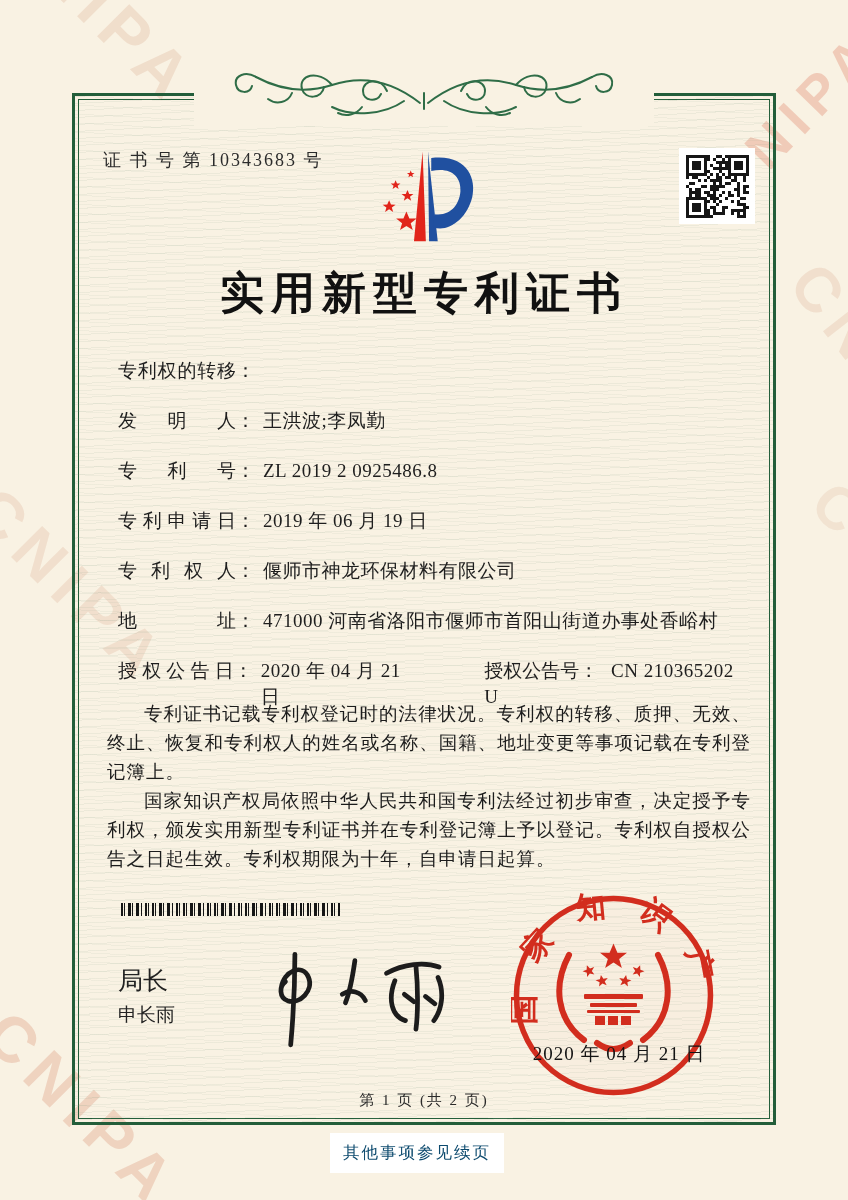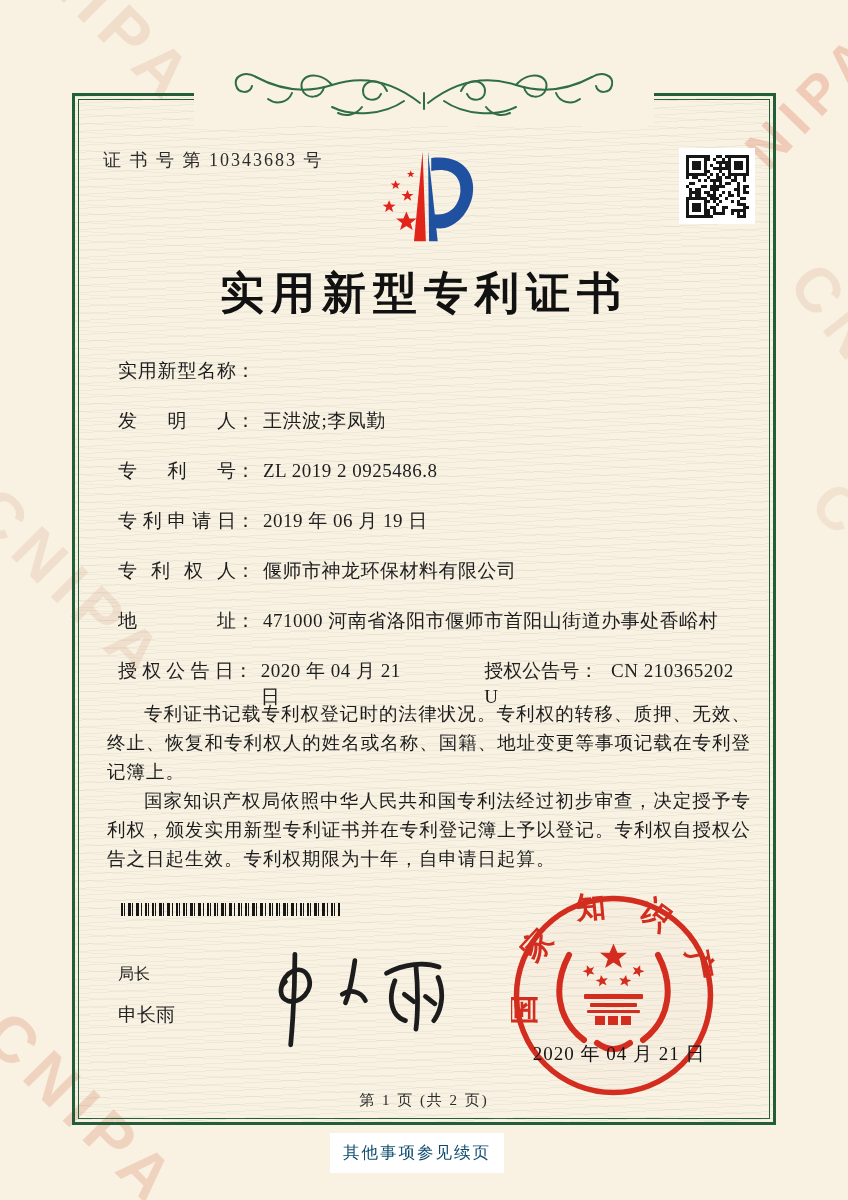--- a/index.html
+++ b/index.html
@@ -89,21 +89,21 @@
       #161616 3px 4px, transparent 4px 7px,
       #161616 7px 10px, transparent 10px 11px,
       #161616 11px 12px, transparent 12px 15px,
       #161616 15px 18px, transparent 18px 20px,
       #161616 20px 21px, transparent 21px 24px,
       #161616 24px 26px, transparent 26px 27px,
       #161616 27px 28px, transparent 28px 31px);
   }
 
   
-  .director-label { position:absolute; left:43px; top:868px; font-size:16px; }
+  .director-label { position:absolute; left:43px; top:868px; font-size:25px; }
   .director-name  { position:absolute; left:43px; top:906px; font-size:19px; }
   .signature { position:absolute; left:172px; top:852px; width:220px; height:100px; }
 
   
   .seal { position:absolute; left:436px; top:797px; width:205px; height:205px; }
   .seal-date {
     position:absolute; left:424px; top:945px; width:240px; text-align:center;
     font-size:19px; color:#141414; letter-spacing:1px; z-index:3;
   }
 
@@ -615,21 +615,21 @@
         <i class="d"></i>
         <i class="d"></i>
         <i></i>
       </div>
   </div>
 
   <div class="title">实用新型专利证书</div>
 
   <div class="fields">
     <div class="field-row">
-      <span class="flabel">实用新型名称</span>
+      <span class="flabel">专利权的转移</span>
         <span class="fcolon">：</span>
     </div>
     <div class="field-row">
       <span class="flabel">发明人</span>
         <span class="fcolon">：</span>
       <span class="fvalue">王洪波;李凤勤</span>
     </div>
     <div class="field-row">
       <span class="flabel">专利号</span>
         <span class="fcolon">：</span>

